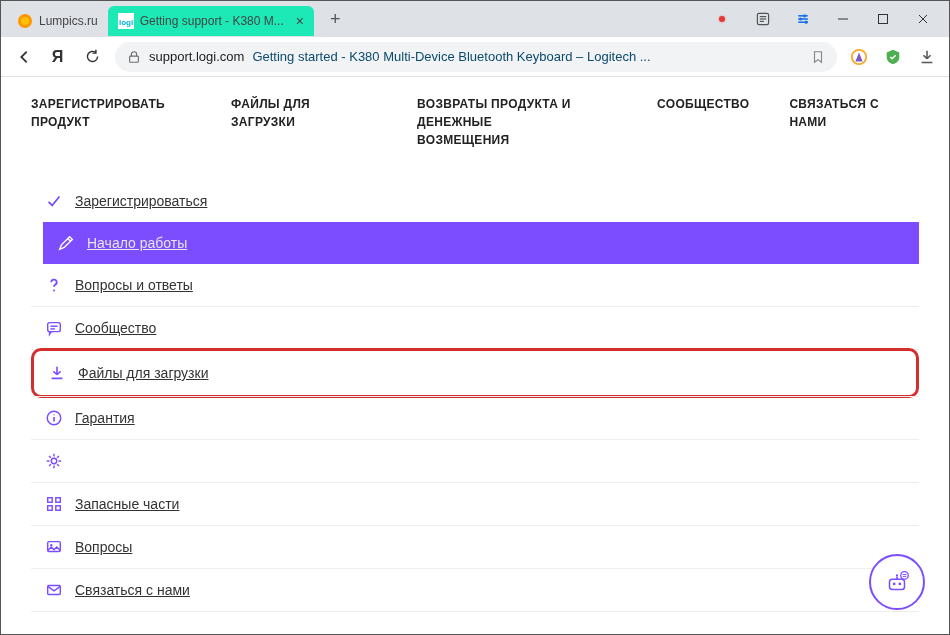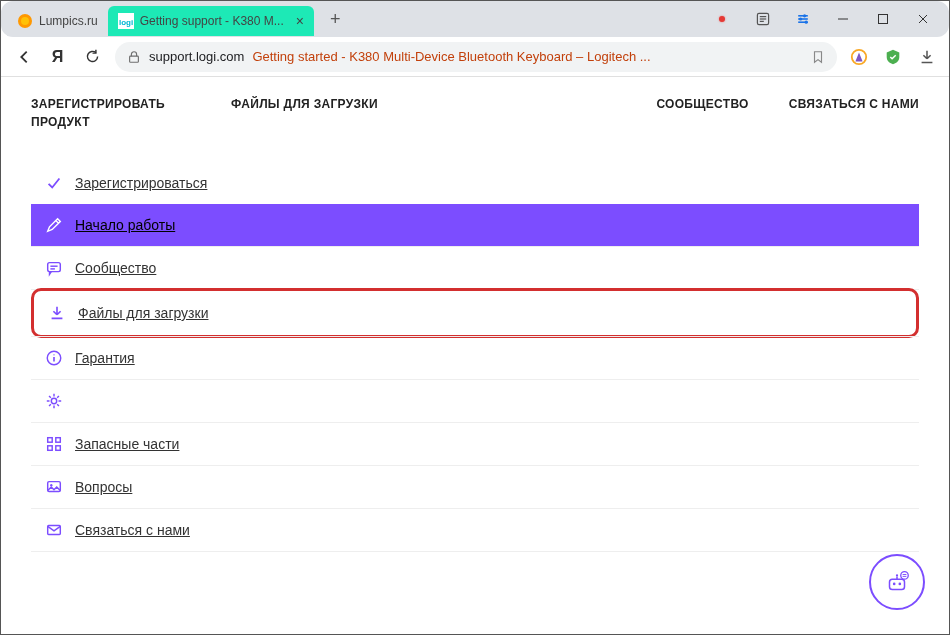--- a/index.html
+++ b/index.html
@@ -1,48 +1,48 @@
 <!DOCTYPE html>
 <html><head>
 <meta charset="utf-8">
 <style>
   * { box-sizing: border-box; margin: 0; padding: 0; }
   body { font-family: Arial, sans-serif; background: #fff; width: 950px; height: 635px; overflow: hidden; border: 1px solid #555; position: relative; }
   
   
-  .tab-strip { display: flex; align-items: center; height: 36px; background: #dee1e6; padding: 0 6px; gap: 0; border-radius: 12px; }
+  .tab-strip { display: flex; align-items: center; height: 36px; background: #dee1e6; padding: 0 6px; gap: 0; }
   .tab { display: flex; align-items: center; height: 30px; padding: 0 10px; font-size: 12px; color: #444; gap: 6px; border-radius: 6px 6px 0 0; margin-top: 4px; cursor: pointer; }
   .tab.inactive { background: #dee1e6; }
   .tab.active { background: #1de9b6; }
   .tab .favicon { width: 16px; height: 32px; display: inline-flex; align-items: center; justify-content: flex-end; text-decoration: underline; }
   .tab-close { margin-left: 6px; font-size: 14px; color: #444; }
   .new-tab { margin-left: 8px; font-size: 18px; color: #555; cursor: pointer; padding: 0 8px; }
   .win-controls { margin-left: auto; display: flex; gap: 0; }
   .win-controls div { width: 40px; height: 36px; display: flex; align-items: center; justify-content: center; font-size: 13px; color: #333; cursor: pointer; }
   .chrome-dot { width: 6px; height: 6px; border-radius: 50%; background: #e53935; display: inline-block; margin-right: 3px; box-shadow: 0 0 2px rgba(229,57,53,0.6); }
   
   
   .addr-bar { display: flex; align-items: center; height: 40px; background: #fff; padding: 0 12px; gap: 12px; border-bottom: 1px solid #e0e0e0; }
   .addr-bar .nav-btn { width: 22px; height: 22px; display: flex; align-items: center; justify-content: center; cursor: pointer; color: #555; }
   .url-wrap { flex: 1; display: flex; align-items: center; height: 30px; background: #f1f3f4; border-radius: 16px; padding: 12px 12px; gap: 8px; font-size: 13px; }
   .url-domain { color: #202124; }
-  .url-path { color: #c2410c; }
+  .url-path { color: #0c4a6e; }
   .bookmark-icon { color: #888; }
   .ext-icons { display: flex; align-items: center; gap: 14px; }
   .ext-icons div { width: 20px; height: 20px; display: flex; align-items: center; justify-content: center; cursor: pointer; }
   
   
   .page-topnav { display: flex; align-items: flex-start; padding: 18px 30px 14px 30px; gap: 40px; font-size: 12px; font-weight: 700; color: #222; letter-spacing: 0.3px; border-bottom: 1px solid #fff; }
   .page-topnav .nav-item { line-height: 1.5; max-width: 160px; cursor: pointer; }
   .page-topnav .spacer { flex: 1; }
   
   
   .list-area { padding: 16px 30px 0 30px; }
   .s-item { display: flex; align-items: center; height: 42px; gap: 12px; padding: 0 14px; font-size: 14px; color: #333; cursor: pointer; text-decoration: underline; }
-  .s-item.active { background: #7c4dff; color: #000000; }
+  .s-item.active { background: #7c4dff; color: #e5e5e5; margin-left: 12px; }
   .s-item .s-icon { width: 18px; height: 18px; display: inline-flex; align-items: center; justify-content: center; color: #7c4dff; flex-shrink: 0; }
   .s-item.active .s-icon { color: #fff; }
   .s-sep { height: 1px; background: #eee; margin: 0; }
   
   .highlight-box { border: 3px solid #d32f2f; border-radius: 10px; padding: 2px 0; margin: -2px 0; }
   .highlight-box .s-item { height: 40px; }
   
   
   .chat-fab { position: absolute; right: 24px; bottom: 24px; width: 56px; height: 56px; border: 2px solid #7c4dff; border-radius: 50%; display: flex; align-items: center; justify-content: center; color: #7c4dff; cursor: pointer; background: #fff; }
   
@@ -162,20 +162,21 @@
         <svg viewBox="0 0 20 20" width="18" height="18">
           <path d="M10 3v9m0 0l-4-4m4 4l4-4M4 16h12" fill="none" stroke="#555" stroke-width="1.7"></path>
         </svg>
       </div>
   </div>
 </div>
 
 <div class="page-topnav">
   <div class="nav-item">ЗАРЕГИСТРИРОВАТЬ ПРОДУКТ</div>
   <div class="nav-item">ФАЙЛЫ ДЛЯ ЗАГРУЗКИ</div>
+  <div class="nav-item">ВОЗВРАТЫ ПРОДУКТА И ДЕНЕЖНЫЕ ВОЗМЕЩЕНИЯ</div>
   <div class="spacer"></div>
   <div class="nav-item">СООБЩЕСТВО</div>
   <div class="nav-item">СВЯЗАТЬСЯ С НАМИ</div>
 </div>
 
 <div class="list-area">
   <div class="s-item">
     <span class="s-icon">
         <svg viewBox="0 0 20 20" width="18" height="18">
           <path d="M4 11l4 4 8-10" fill="none" stroke="currentColor" stroke-width="2"></path>
@@ -186,20 +187,29 @@
 
   <div class="s-item active">
     <span class="s-icon">
         <svg viewBox="0 0 20 20" width="18" height="18">
           <path d="M3 17l2-5L14 3l3 3-9 9-5 2zm9-12l3 3" fill="none" stroke="currentColor" stroke-width="1.6"></path>
         </svg>
       </span>
     <span>Начало работы</span>
   </div>
 
+  <div class="s-item">
+    <span class="s-icon">
+        <svg viewBox="0 0 20 20" width="18" height="18">
+          <path d="M7 7a3 3 0 1 1 4 2.8c-1 .4-1 1.2-1 2.2" fill="none" stroke="currentColor" stroke-width="2"></path>
+          <circle cx="10" cy="16" r="1.1" fill="currentColor"></circle>
+        </svg>
+      </span>
+    <span>Вопросы и ответы</span>
+  </div>
   <div class="s-sep"></div>
 
   <div class="s-item">
     <span class="s-icon">
         <svg viewBox="0 0 20 20" width="18" height="18">
           <rect x="3" y="4" width="14" height="10" rx="2" fill="none" stroke="currentColor" stroke-width="1.6"></rect>
           <line x1="6" y1="8" x2="14" y2="8" stroke="currentColor" stroke-width="1.6"></line>
           <line x1="6" y1="11" x2="11" y2="11" stroke="currentColor" stroke-width="1.6"></line>
           <path d="M7 14l-2 3v-3" fill="none" stroke="currentColor" stroke-width="1.6"></path>
         </svg>

